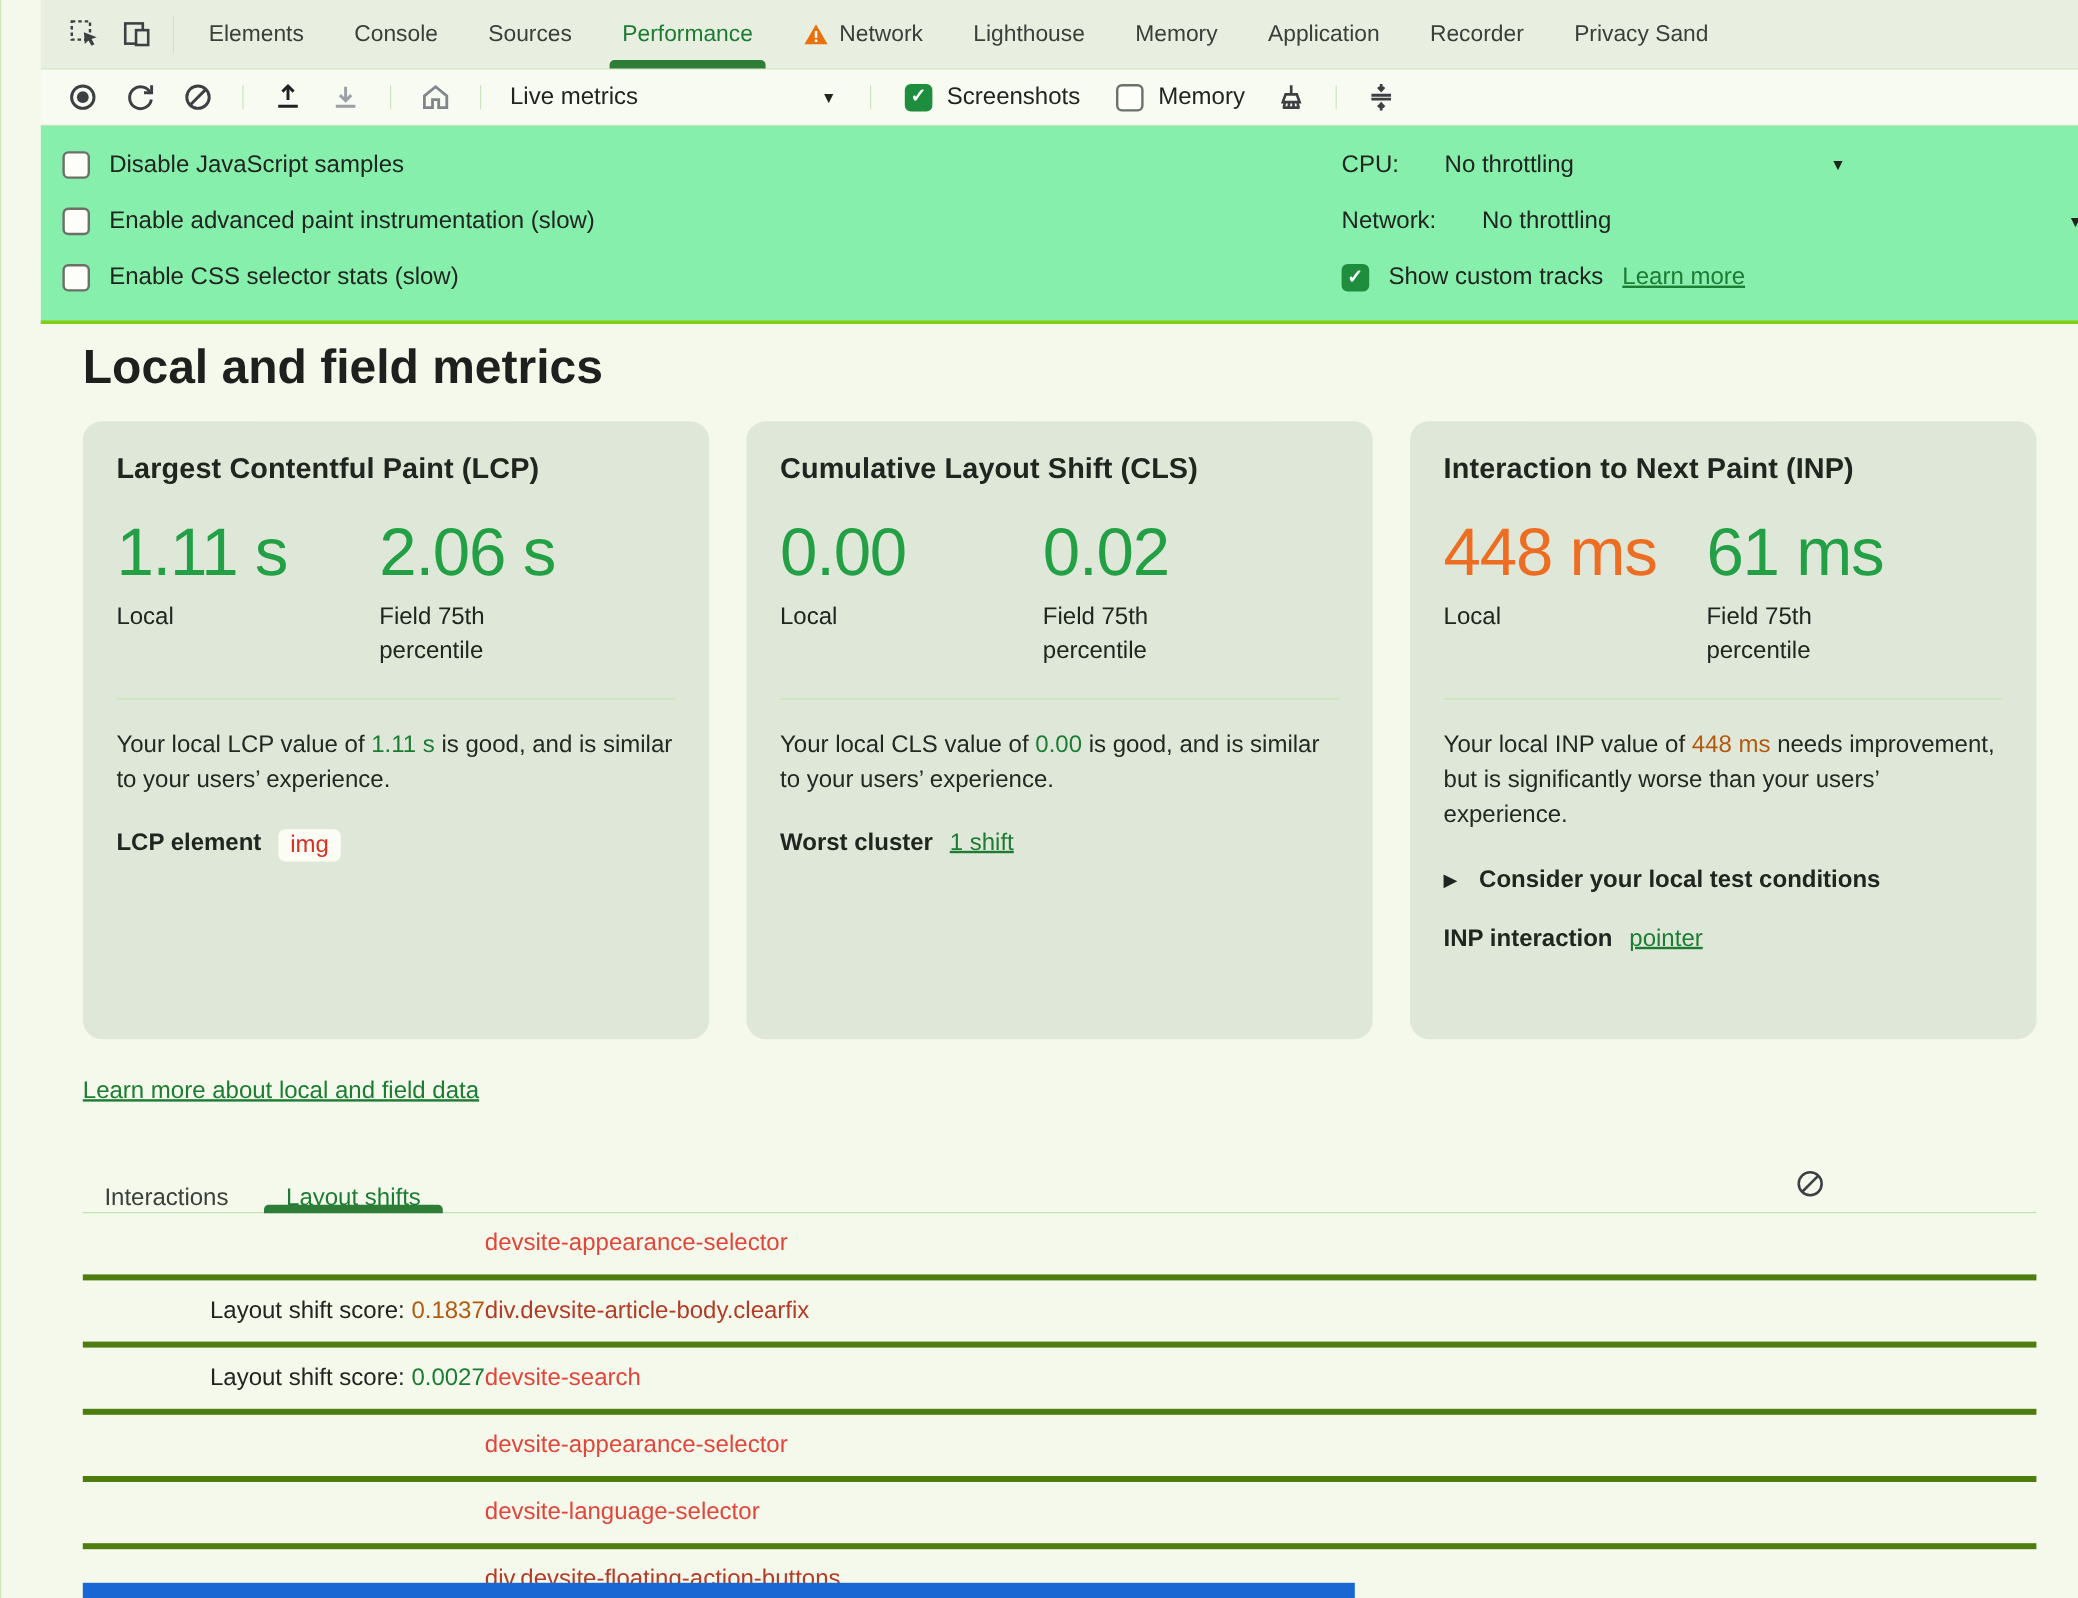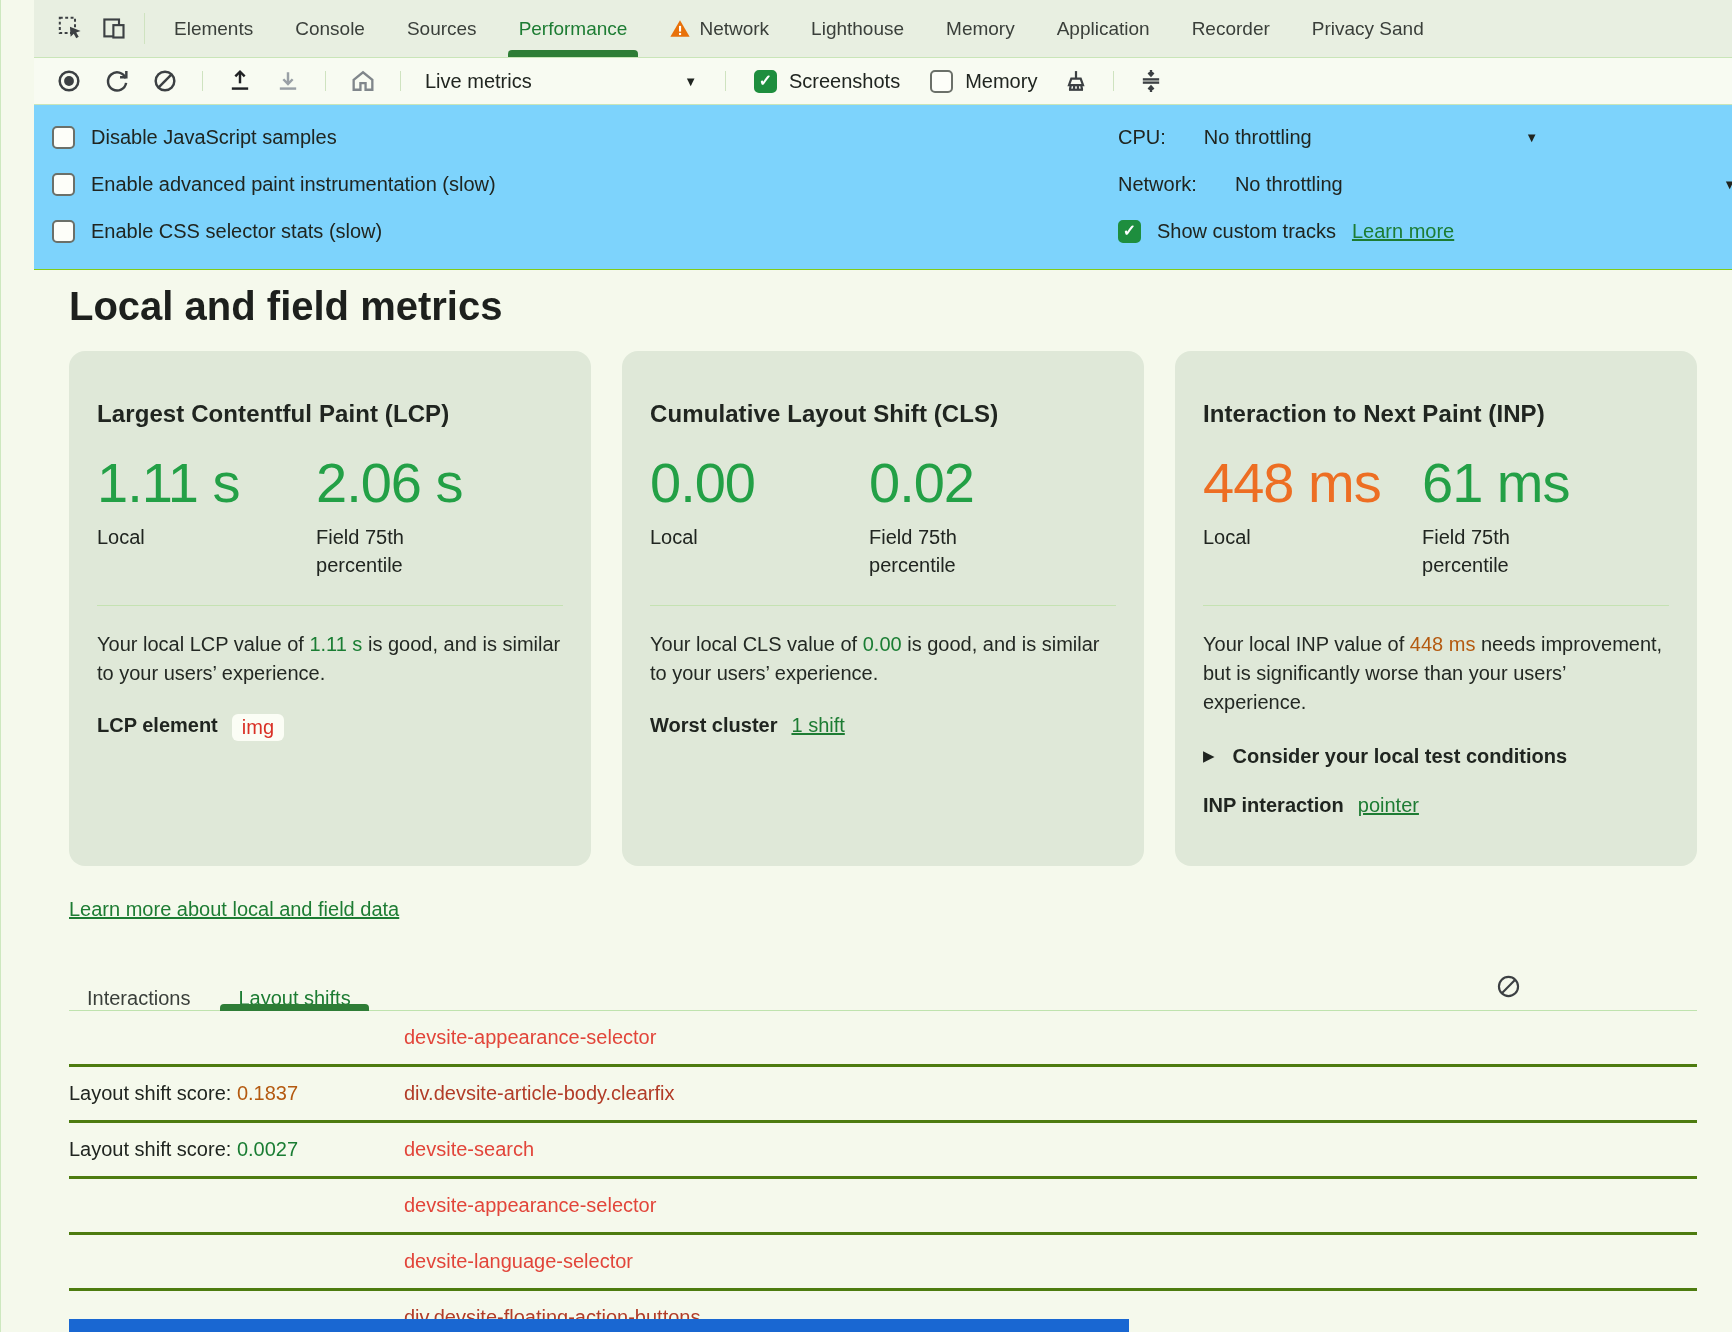--- a/index.html
+++ b/index.html
@@ -45,39 +45,39 @@
   .check-row { display:flex; align-items:center; gap:12px; font-size:20px; color:#202520; cursor:pointer; padding:0 10px; }
   .cb {
     width:23px; height:23px; border:2px solid #6b7069; border-radius:5px; background:#fdfef9;
     display:flex; align-items:center; justify-content:center; flex:0 0 auto;
   }
   .cb.checked { background:#1e8e3e; border-color:#1e8e3e; color:#fff; font-size:16px; font-weight:bold; }
   .cb.checked span { transform:translateY(-1px); }
 
   
   .settings {
-    background:#7dd3fc; border-bottom:1px solid #84cc16;
+    background:#86efac; border-bottom:3px solid #84cc16;
     display:flex; justify-content:space-between; padding:9px 0 9px 18px; height:165px;
   }
   .set-row { height:47px; display:flex; align-items:center; gap:16px; font-size:20px; color:#202520; position:relative; }
   .settings-right { width:614px; }
   .slabel { color:#202520; }
   .svalue { color:#202520; }
   .r-cpu .svalue { margin-left:22px; }
   .r-net .svalue { margin-left:22px; }
   .caret-cpu { position:absolute; right:194px; }
   .caret-net { position:absolute; right:-4px; }
   a.glink { color:#1d7c33; text-decoration:underline; cursor:pointer; }
 
   
   .main { padding:0 35px; position:relative; height:1062px; }
   h1.heading { font-size:40px; font-weight:bold; color:#1d201d; padding-top:14px; }
   .cards { margin-top:22px; display:grid; grid-template-columns:repeat(3,1fr); gap:31px; }
   .card { background:#dfe8d8; border-radius:16px; padding:26px 28px; min-height:515px; }
-  .card h2 { font-size:24px; font-weight:600; color:#202520; letter-spacing:0.1px;margin-top:23px; }
+  .card h2 { font-size:24px; font-weight:600; color:#202520; letter-spacing:0.1px; }
   .vals { display:flex; margin-top:26px; }
   .vcol1 { width:47%; }
   .vcol2 { width:53%; }
   .val { font-size:56px; line-height:1.05; letter-spacing:-1px; }
   .val.green { color:#23a046; }
   .val.orange { color:#ed6e23; }
   .vlabel { font-size:20px; color:#202520; margin-top:10px; line-height:1.4; }
   .vcol2 .vlabel { max-width:150px; }
   .card-div { border:none; border-top:1px solid #c5e2b2; margin-top:26px; }
   .desc { margin-top:24px; font-size:20px; line-height:1.45; color:#232823; }
@@ -89,21 +89,21 @@
   .disclosure { margin-top:28px; display:flex; align-items:center; gap:18px; font-size:20px; font-weight:bold; color:#202520; cursor:pointer; }
   .disclosure .tri { font-size:15px; font-weight:normal; }
   .big-link { display:inline-block; margin-top:32px; font-size:20px; }
 
   
   .shift-tabs { margin-top:44px; height:46px; border-bottom:1px solid #bfe3ae; display:flex; gap:12px; position:relative; }
   .stab { display:flex; align-items:flex-end; padding:0 18px; font-size:20px; font-weight:500; color:#3a3f3a; position:relative; cursor:pointer; }
   .stab.selected { color:#1d7c33; }
   .stab.selected::after { content:""; position:absolute; left:0; right:0; bottom:-1px; height:7px; background:#2e7d36; border-radius:4px 4px 0 0; }
   .stab-clear { position:absolute; right:175px; top:8px; background:none; border:none; cursor:pointer; }
-  .srow { height:56px; display:flex; align-items:center; border-bottom:3px solid #4d7c0f; font-size:20px; }
+  .srow { height:56px; display:flex; align-items:center; border-bottom:5px solid #4d7c0f; font-size:20px;text-align:right; }
   .score-cell { width:335px; color:#202520; }
   .score-orange { color:#b45a10; }
   .score-green { color:#1a7d33; }
   .el { cursor:pointer; }
   .el-red { color:#e2453a; }
   .el-dark { color:#b23c28; }
   .blue-bar { position:absolute; left:35px; bottom:0; width:1060px; height:13px; background:#1967d2; }
 </style>
 </head>
 <body>

